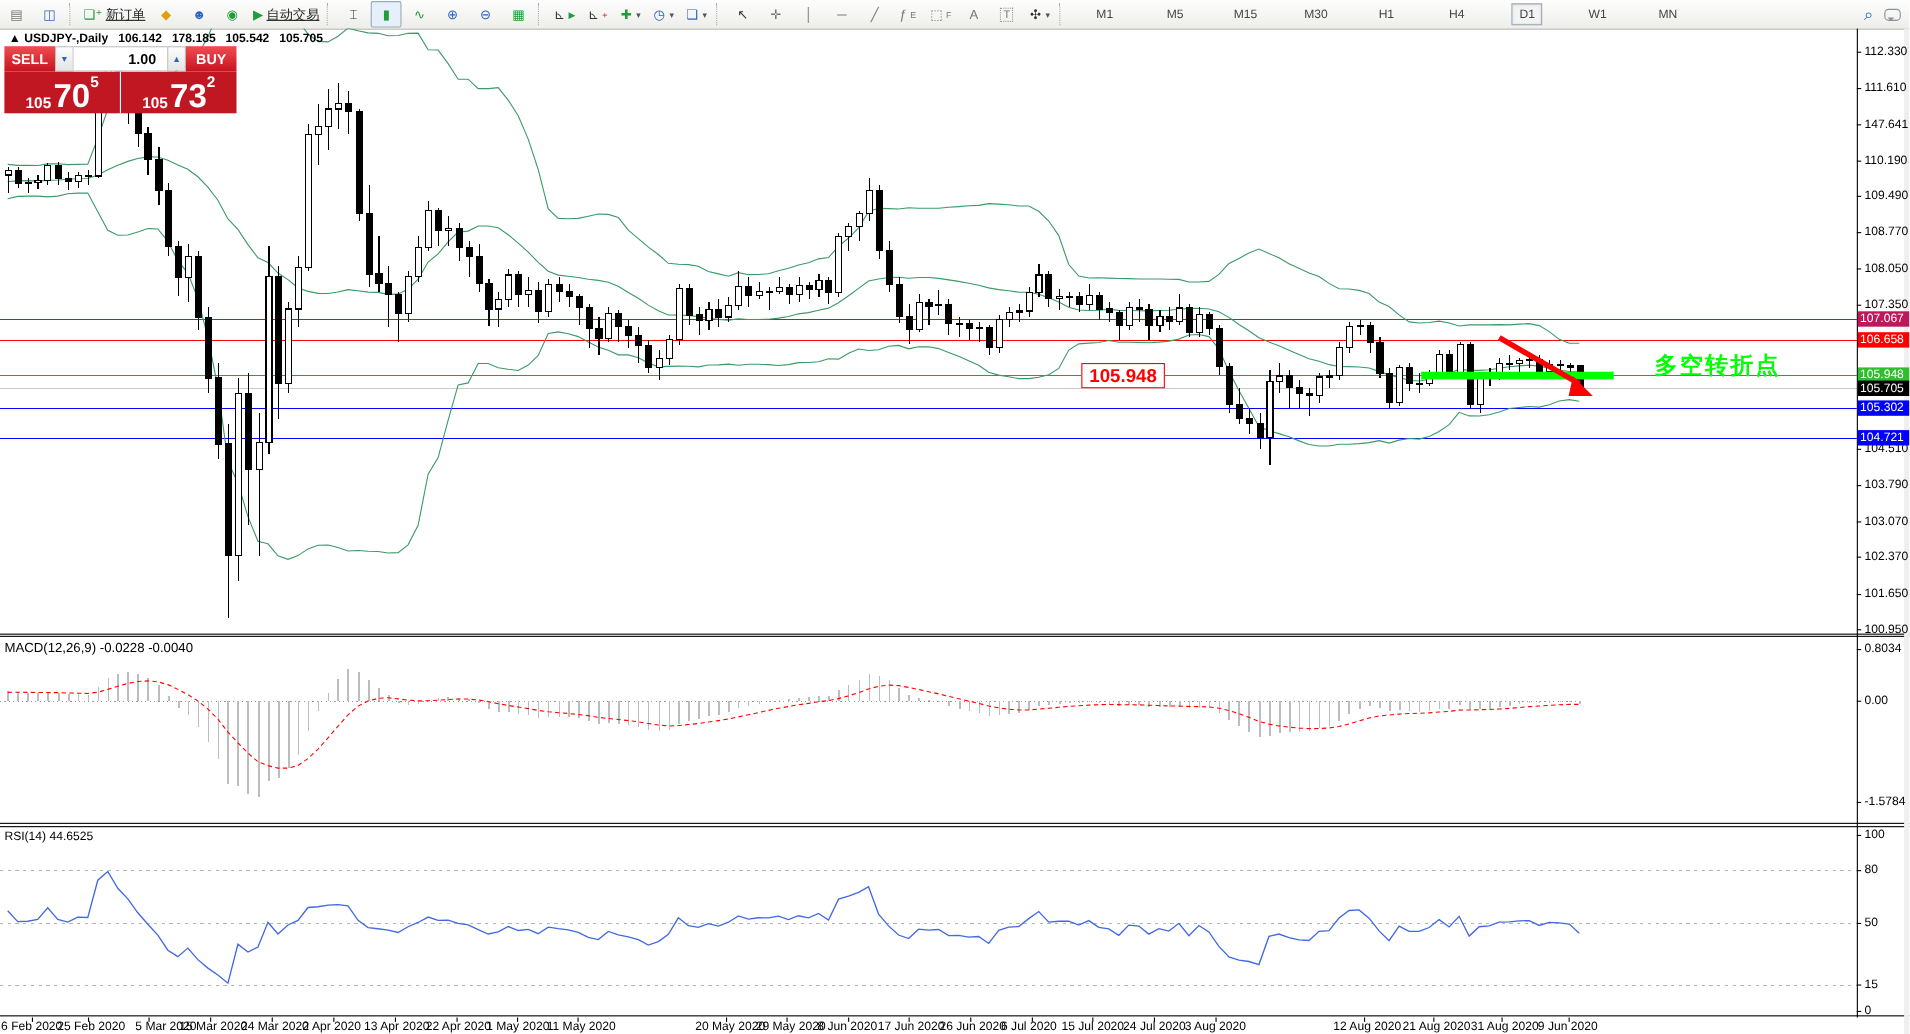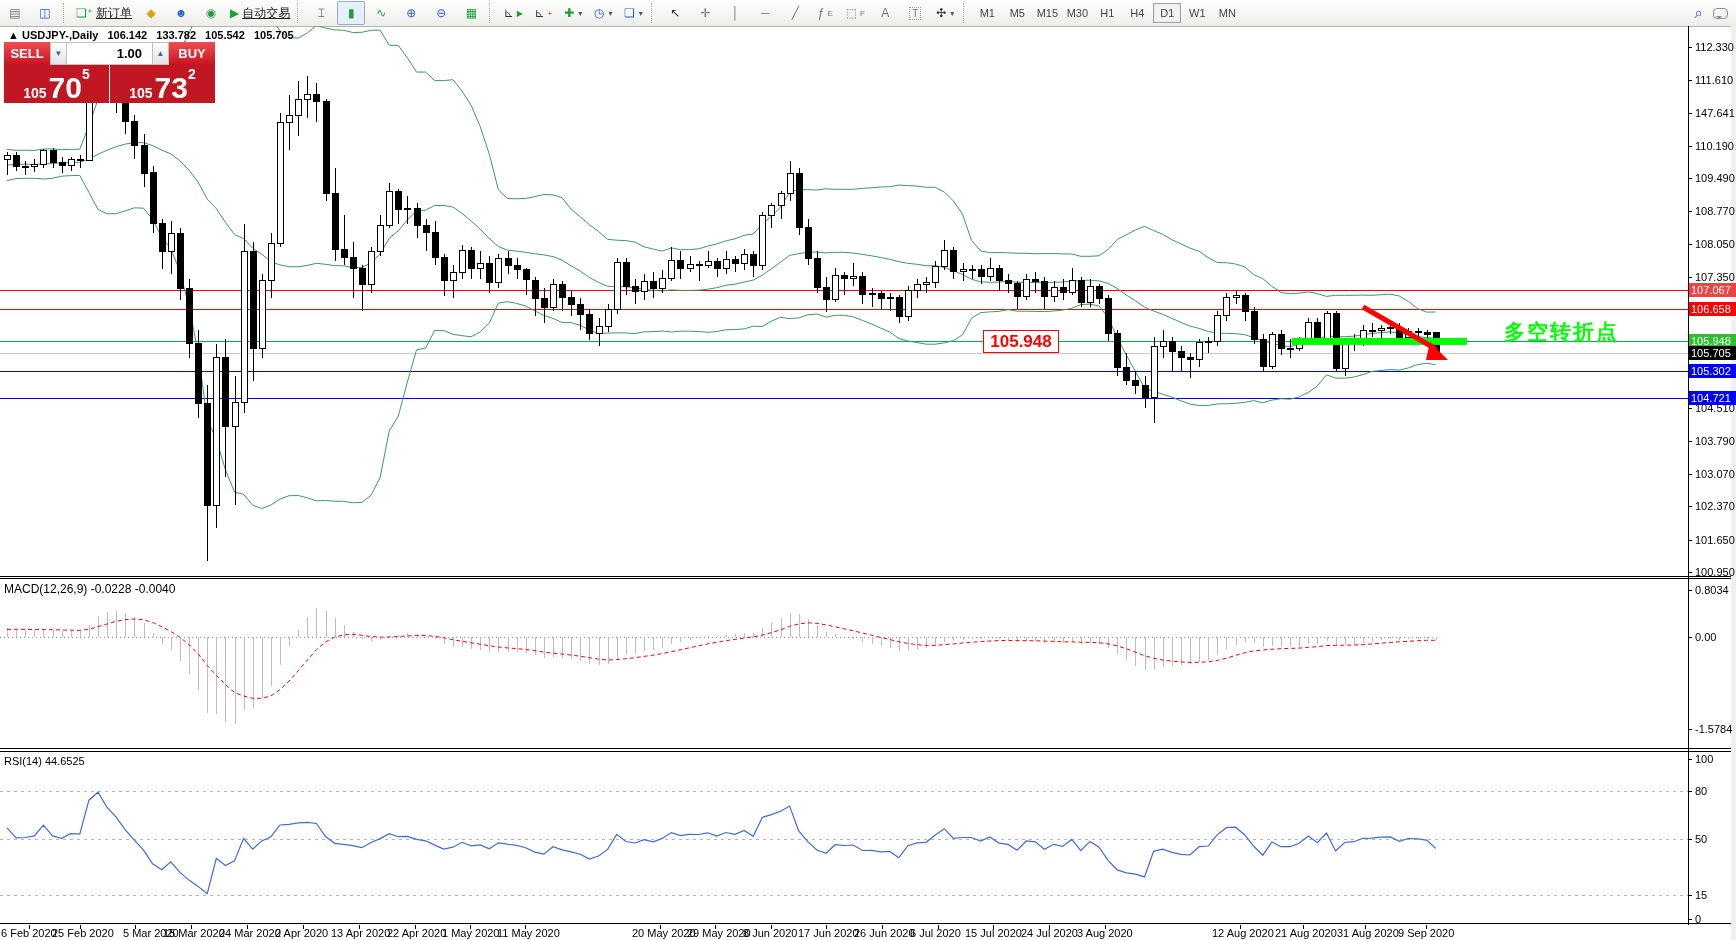--- a/index.html
+++ b/index.html
@@ -9,21 +9,21 @@
     background:linear-gradient(#fefefe,#ededea);border-bottom:1px solid #b8b5ae;
     display:flex;align-items:center;font-size:12px;color:#333;}
   .tb-btn{height:22px;min-width:22px;display:flex;align-items:center;justify-content:center;
     margin:0 1px;padding:0 2px;border:1px solid transparent;border-radius:2px;gap:3px;}
   .tb-btn.active{border-color:#9ab;background:#e6f0fa;}
   .tb-sep{width:5px;height:20px;margin:0 3px;border-left:1px dotted #aaa;}
   .tb-label{font-size:12px;color:#222;white-space:nowrap;text-decoration:underline;}
   .g-green{color:#1f9d3a;} .g-blue{color:#2b66c4;} .g-orange{color:#e0a010;}
   .g-red{color:#cc2222;} .g-gray{color:#777;} .g-dark{color:#333;}
   .tf-btn{height:18px;min-width:26px;display:flex;align-items:center;justify-content:center;
-    font-size:11px;color:#444;margin:0 1px;border:1px solid transparent;}
+    font-size:11px;color:#444;margin:0 18px;border:1px solid transparent;}
   .tf-btn.active{border:1px solid #9aa4b0;background:#f3f3f3;box-shadow:inset 0 0 2px #ccc;}
   .drop{font-size:8px;color:#555;margin-left:1px;}
   #tb-right{margin-left:auto;display:flex;align-items:center;margin-right:8px;gap:10px;}
   .bubble{display:inline-block;width:13px;height:9px;border:1.5px solid #8a8f98;border-radius:4px;position:relative;}
   .bubble:after{content:"";position:absolute;left:2px;bottom:-4px;border:3px solid transparent;border-top-color:#8a8f98;}
   
   #chart-title{position:absolute;left:8px;top:29px;font-size:11px;font-weight:bold;color:#000;z-index:6;}
   #chart-title .num{margin-left:6px;font-weight:bold;}
   
   #oneclick{position:absolute;left:4px;top:42px;width:211px;z-index:7;font-weight:bold;}
@@ -179,21 +179,21 @@
     <span id="tb-right">
       <span class="g-blue" style="font-size:15px">⌕</span>
       <span class="bubble"></span>
     </span>
   </div>
 
   <div id="chart-title">
     <span>▲</span>
     <span>USDJPY-,Daily</span>
     <span class="num">106.142</span>
-    <span class="num">133.782</span>
+    <span class="num">178.185</span>
     <span class="num">105.542</span>
     <span class="num">105.705</span>
   </div>
 
   <div id="oneclick">
     <div id="oc-row1">
       <div class="oc-btn">SELL</div>
       <div class="oc-spin">▼</div>
       <input id="oc-vol" value="1.00" style="">
       <div class="oc-spin">▲</div>
@@ -752,21 +752,21 @@
       <div class="ax-tick" style="top: 441px;"></div>
       <div class="ax-label" style="top: 435px;">103.790</div>
       <div class="ax-tick" style="top: 474px;"></div>
       <div class="ax-label" style="top: 468px;">103.070</div>
       <div class="ax-tick" style="top: 506px;"></div>
       <div class="ax-label" style="top: 500px;">102.370</div>
       <div class="ax-tick" style="top: 540px;"></div>
       <div class="ax-label" style="top: 534px;">101.650</div>
       <div class="ax-tick" style="top: 572px;"></div>
       <div class="ax-label" style="top: 566px;">100.950</div>
-      <div class="ax-plabel" style="top: 283px; background: #ef4444;">107.067</div>
+      <div class="ax-plabel" style="top: 283px; background: #be185d;">107.067</div>
       <div class="ax-plabel" style="top: 302px; background: rgb(255, 0, 0);">106.658</div>
       <div class="ax-plabel" style="top: 334px; background: rgb(46, 190, 46);">105.948</div>
       <div class="ax-plabel" style="top: 346px; background: rgb(0, 0, 0);">105.705</div>
       <div class="ax-plabel" style="top: 364px; background: rgb(0, 0, 255);">105.302</div>
       <div class="ax-plabel" style="top: 391px; background: rgb(0, 0, 255);">104.721</div>
       <div class="ax-tick" style="top: 590px;"></div>
       <div class="ax-label" style="top: 584px;">0.8034</div>
       <div class="ax-tick" style="top: 637px;"></div>
       <div class="ax-label" style="top: 631px;">0.00</div>
       <div class="ax-tick" style="top: 729px;"></div>
@@ -820,17 +820,17 @@
       <div class="t-label" style="left: 1021px;">24 Jul 2020</div>
       <div class="t-tick" style="left: 1049px;"></div>
       <div class="t-label" style="left: 1077px;">3 Aug 2020</div>
       <div class="t-tick" style="left: 1105px;"></div>
       <div class="t-label" style="left: 1212px;">12 Aug 2020</div>
       <div class="t-tick" style="left: 1240px;"></div>
       <div class="t-label" style="left: 1275px;">21 Aug 2020</div>
       <div class="t-tick" style="left: 1303px;"></div>
       <div class="t-label" style="left: 1337px;">31 Aug 2020</div>
       <div class="t-tick" style="left: 1365px;"></div>
-      <div class="t-label" style="left: 1398px;">9 Sep 2020</div>
+      <div class="t-label" style="left: 1398px;">9 Jun 2020</div>
       <div class="t-tick" style="left: 1426px;"></div>
     </div>
 
 </div>
 
 </body></html>

